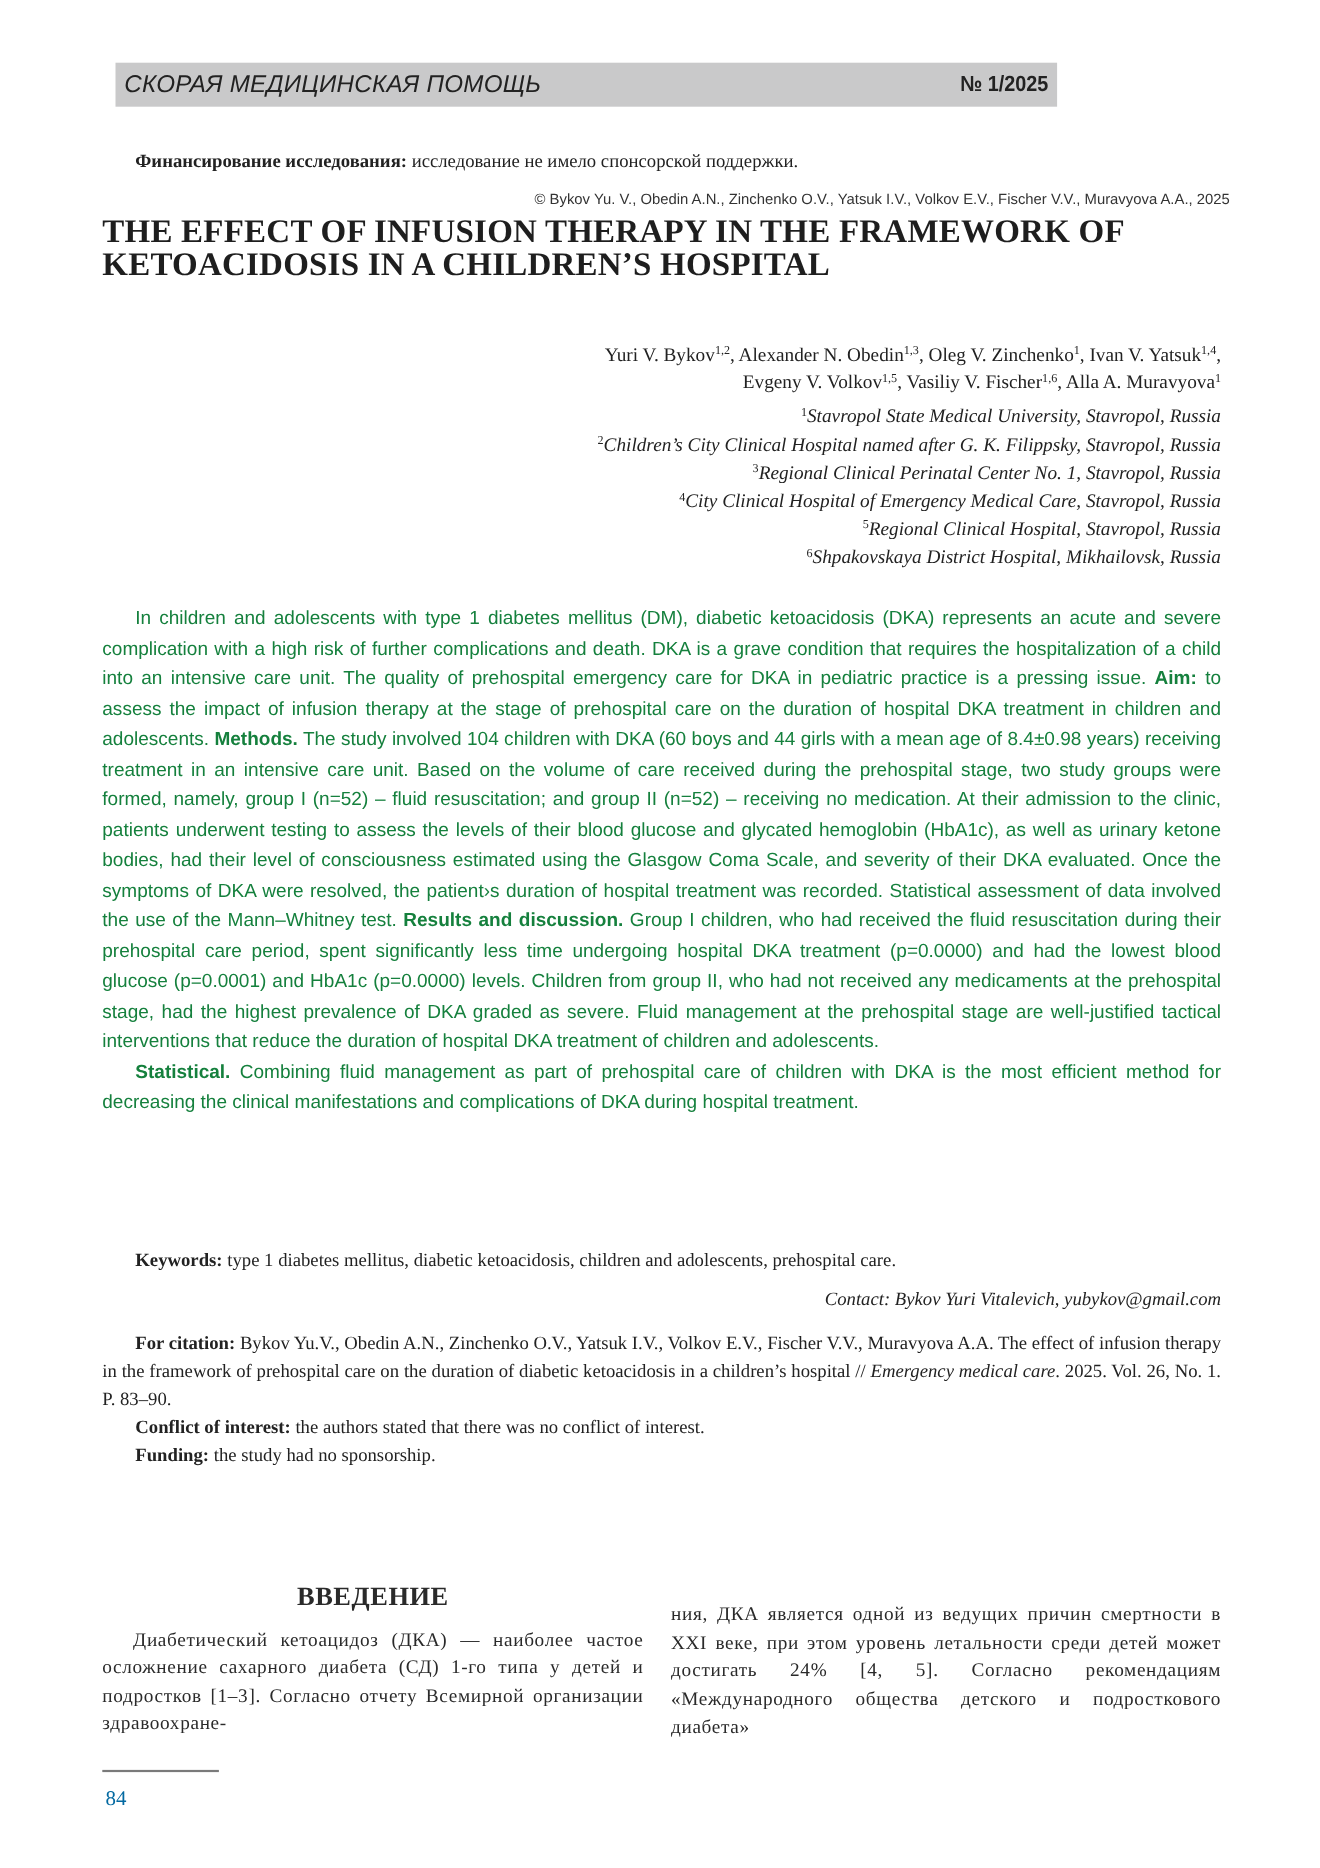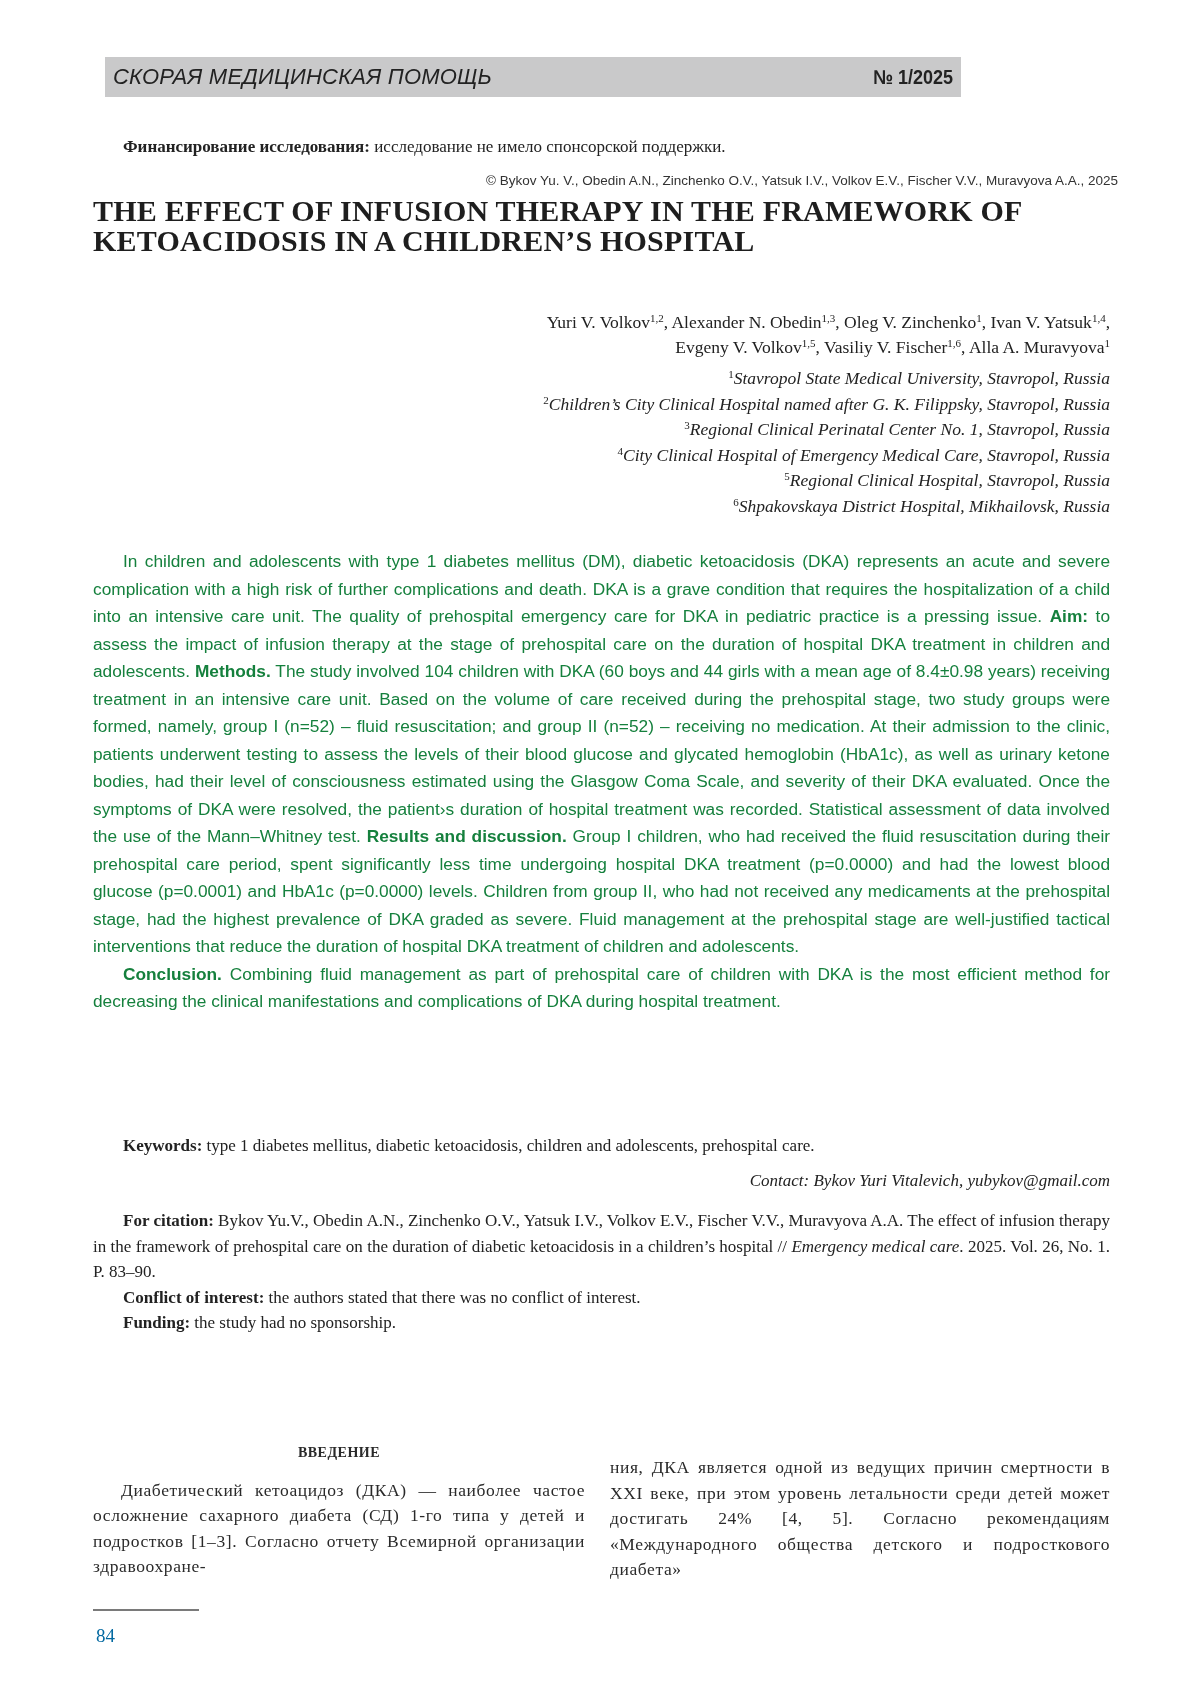--- a/index.html
+++ b/index.html
@@ -59,21 +59,21 @@
       font-family: "Liberation Serif", serif; font-size: 17px; line-height: 25.5px; text-align: justify;
     }
     .citation p { margin: 0; text-indent: 30px; }
     .citation i { font-style: italic; }
     .citation b { font-weight: bold; }
 
     .col-left {
       position: absolute; left: 93px; top: 1440px; width: 492px;
       font-family: "Liberation Serif", serif; font-size: 17.5px; line-height: 25.5px; color: #2a2a2a;
     }
-    .section-heading { text-align: center; font-weight: bold; font-size: 14px; margin: 0 0 12px 0; letter-spacing: 0.5px; }
+    .section-heading { text-align: center; font-weight: bold; font-size: 24px; margin: 0 0 12px 0; letter-spacing: 0.5px; }
     .col-left p, .col-right p { margin: 0; text-align: justify; text-align-last: justify; letter-spacing: 0.6px; word-spacing: 2px; }
     .col-left p { text-indent: 28px; }
     .col-right {
       position: absolute; left: 610px; top: 1455px; width: 500px;
       font-family: "Liberation Serif", serif; font-size: 17.5px; line-height: 25.5px; color: #2a2a2a;
     }
 
     .footnote-rule { position: absolute; left: 93px; top: 1609px; width: 106px; height: 0; border-top: 2px solid #7a7a7a; }
     .page-number { position: absolute; left: 96px; top: 1625px; font-family: "Liberation Serif", serif; font-size: 19px; color: #0369a1; }
   </style>
@@ -91,21 +91,21 @@
 
 <div class="copyright">© Bykov Yu. V., Obedin A.N., Zinchenko O.V., Yatsuk I.V., Volkov E.V., Fischer V.V., Muravyova A.A., 2025</div>
 
 <div class="title">
   <div>THE EFFECT OF INFUSION THERAPY IN THE FRAMEWORK OF</div>
   <div>KETOACIDOSIS IN A CHILDREN’S HOSPITAL</div>
 </div>
 
 <div class="authors">
   <div>
-    <span>Yuri V. Volkov</span><sup>1,2</sup>,
+    <span>Yuri V. Bykov</span><sup>1,2</sup>,
     <span>Alexander N. Obedin</span><sup>1,3</sup>,
     <span>Oleg V. Zinchenko</span><sup>1</sup>,
     <span>Ivan V. Yatsuk</span><sup>1,4</sup>,
   </div>
   <div>
     <span>Evgeny V. Volkov</span><sup>1,5</sup>,
     <span>Vasiliy V. Fischer</span><sup>1,6</sup>,
     <span>Alla A. Muravyova</span><sup>1</sup>
   </div>
 </div>
@@ -114,21 +114,21 @@
   <div><sup>1</sup><span>Stavropol State Medical University, Stavropol, Russia</span></div>
   <div><sup>2</sup><span>Children’s City Clinical Hospital named after G. K. Filippsky, Stavropol, Russia</span></div>
   <div><sup>3</sup><span>Regional Clinical Perinatal Center No. 1, Stavropol, Russia</span></div>
   <div><sup>4</sup><span>City Clinical Hospital of Emergency Medical Care, Stavropol, Russia</span></div>
   <div><sup>5</sup><span>Regional Clinical Hospital, Stavropol, Russia</span></div>
   <div><sup>6</sup><span>Shpakovskaya District Hospital, Mikhailovsk, Russia</span></div>
 </div>
 
 <div class="abstract">
   <p><span>In children and adolescents with type 1 diabetes mellitus (DM), diabetic ketoacidosis (DKA) represents an acute and severe complication with a high risk of further complications and death. DKA is a grave condition that requires the hospitalization of a child into an intensive care unit. The quality of prehospital emergency care for DKA in pediatric practice is a pressing issue. </span><b>Aim:</b><span> to assess the impact of infusion therapy at the stage of prehospital care on the duration of hospital DKA treatment in children and adolescents. </span><b>Methods.</b><span> The study involved 104 children with DKA (60 boys and 44 girls with a mean age of 8.4±0.98 years) receiving treatment in an intensive care unit. Based on the volume of care received during the prehospital stage, two study groups were formed, namely, group I (n=52) – fluid resuscitation; and group II (n=52) – receiving no medication. At their admission to the clinic, patients underwent testing to assess the levels of their blood glucose and glycated hemoglobin (HbA1c), as well as urinary ketone bodies, had their level of consciousness estimated using the Glasgow Coma Scale, and severity of their DKA evaluated. Once the symptoms of DKA were resolved, the patient›s duration of hospital treatment was recorded. Statistical assessment of data involved the use of the Mann–Whitney test. </span><b>Results and discussion.</b><span> Group I children, who had received the fluid resuscitation during their prehospital care period, spent significantly less time undergoing hospital DKA treatment (p=0.0000) and had the lowest blood glucose (p=0.0001) and HbA1c (p=0.0000) levels. Children from group II, who had not received any medicaments at the prehospital stage, had the highest prevalence of DKA graded as severe. Fluid management at the prehospital stage are well-justified tactical interventions that reduce the duration of hospital DKA treatment of children and adolescents.</span></p>
-  <p><b>Conclusion.</b><span> Combining fluid management as part of prehospital care of children with DKA is the most efficient method for decreasing the clinical manifestations and complications of DKA during hospital treatment.</span></p>
+  <p><b>Statistical.</b><span> Combining fluid management as part of prehospital care of children with DKA is the most efficient method for decreasing the clinical manifestations and complications of DKA during hospital treatment.</span></p>
 </div>
 
 <div class="keywords">
   <b>Keywords:</b><span> type 1 diabetes mellitus, diabetic ketoacidosis, children and adolescents, prehospital care.</span>
 </div>
 
 <div class="contact">Contact: Bykov Yuri Vitalevich, yubykov@gmail.com</div>
 
 <div class="citation">
   <p><b>For citation:</b><span> Bykov Yu.V., Obedin A.N., Zinchenko O.V., Yatsuk I.V., Volkov E.V., Fischer V.V., Muravyova A.A. The effect of infusion therapy in the framework of prehospital care on the duration of diabetic ketoacidosis in a children’s hospital // </span><i>Emergency medical care</i><span>. 2025. Vol. 26, No. 1. P. 83–90.</span></p>

